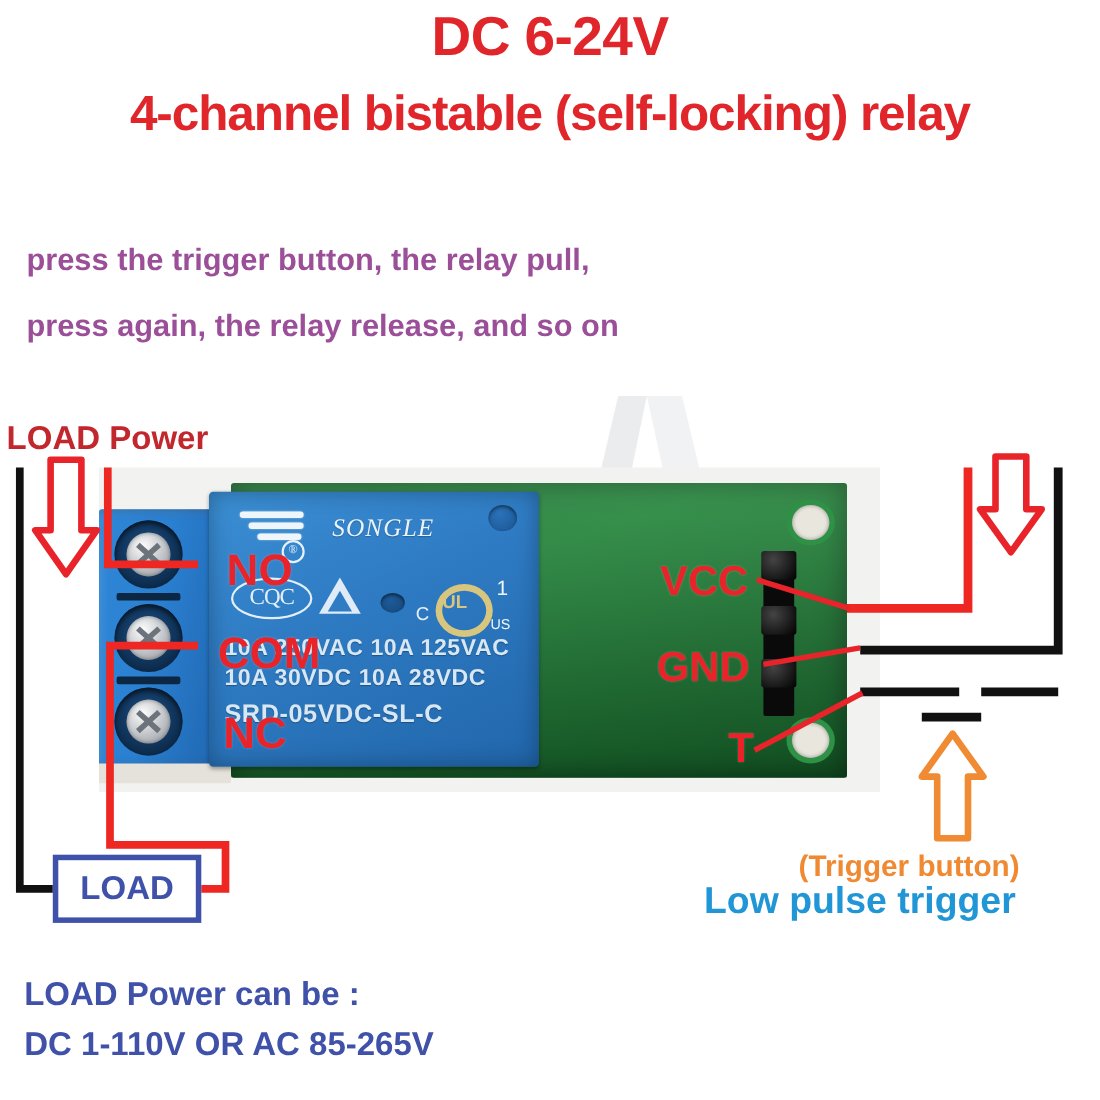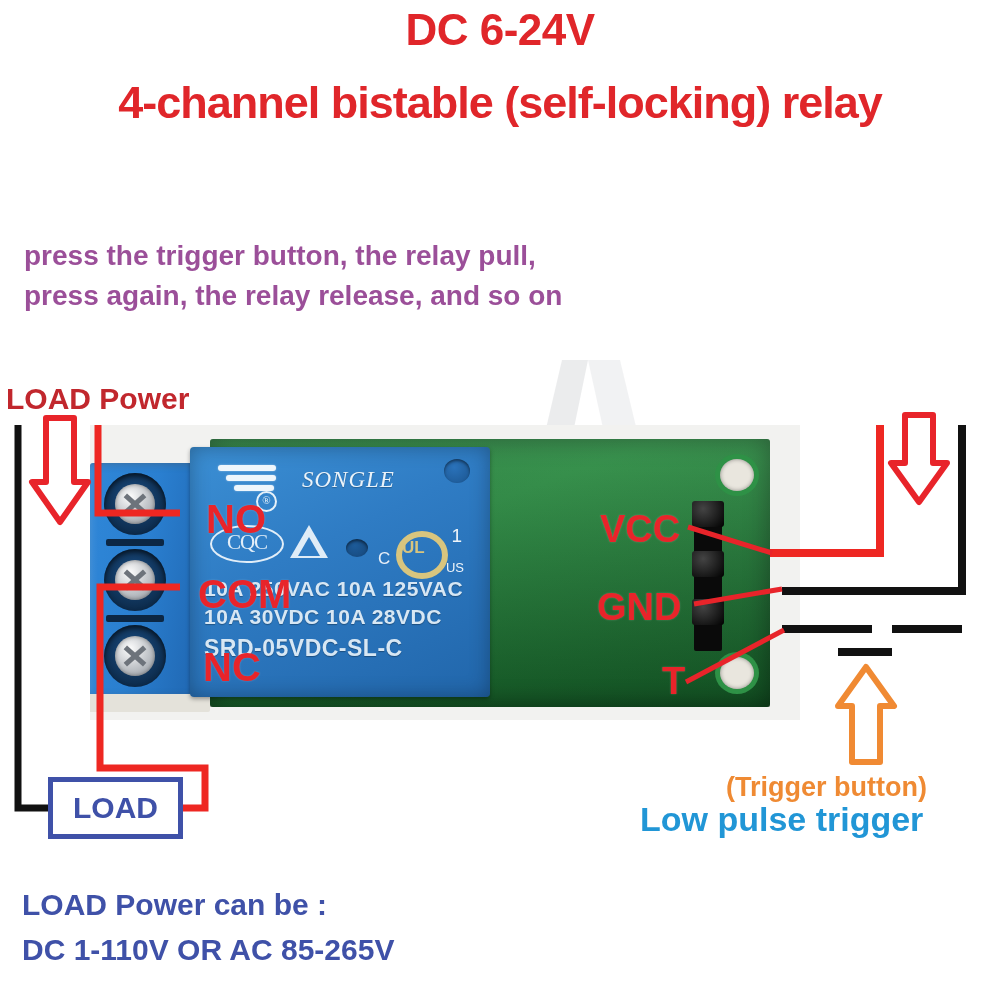--- a/index.html
+++ b/index.html
@@ -7,34 +7,34 @@
     width:1000px;height:1000px;
     background:#ffffff;
     font-family:"Liberation Sans", sans-serif;
     overflow:hidden;
   }
   #page{position:relative;width:1000px;height:1000px;background:#fff;}
 
   
   .title1{
     position:absolute;left:0;top:8px;width:1000px;text-align:center;
-    font-size:44px;font-weight:bold;color:#e0262a;letter-spacing:-0.5px;
+    font-size:50px;font-weight:bold;color:#e0262a;letter-spacing:-0.5px;
     line-height:1.0;
   }
   .title2{
     position:absolute;left:0;top:80px;width:1000px;text-align:center;
     font-size:45px;font-weight:bold;color:#e0262a;letter-spacing:-1px;
     line-height:1.0;white-space:nowrap;
   }
   .desc{
     position:absolute;left:24px;font-size:28px;font-weight:bold;
     color:#9b4f99;line-height:1.0;white-space:nowrap;
   }
   .desc.l0{top:162px;}
-  .desc.l1{top:222px;margin-top:20px;}
+  .desc.l1{top:222px;}
   .desc.l2{top:282px;}
 
   .load-power-lbl{
     position:absolute;left:6px;top:370px;font-size:30px;font-weight:bold;
     color:#c1272d;white-space:nowrap;margin-top:12px;
   }
   .working-power-lbl{
     position:absolute;left:470px;top:364px;font-size:33px;font-weight:bold;
     color:#e0262a;white-space:nowrap;letter-spacing:-0.5px;
   }

